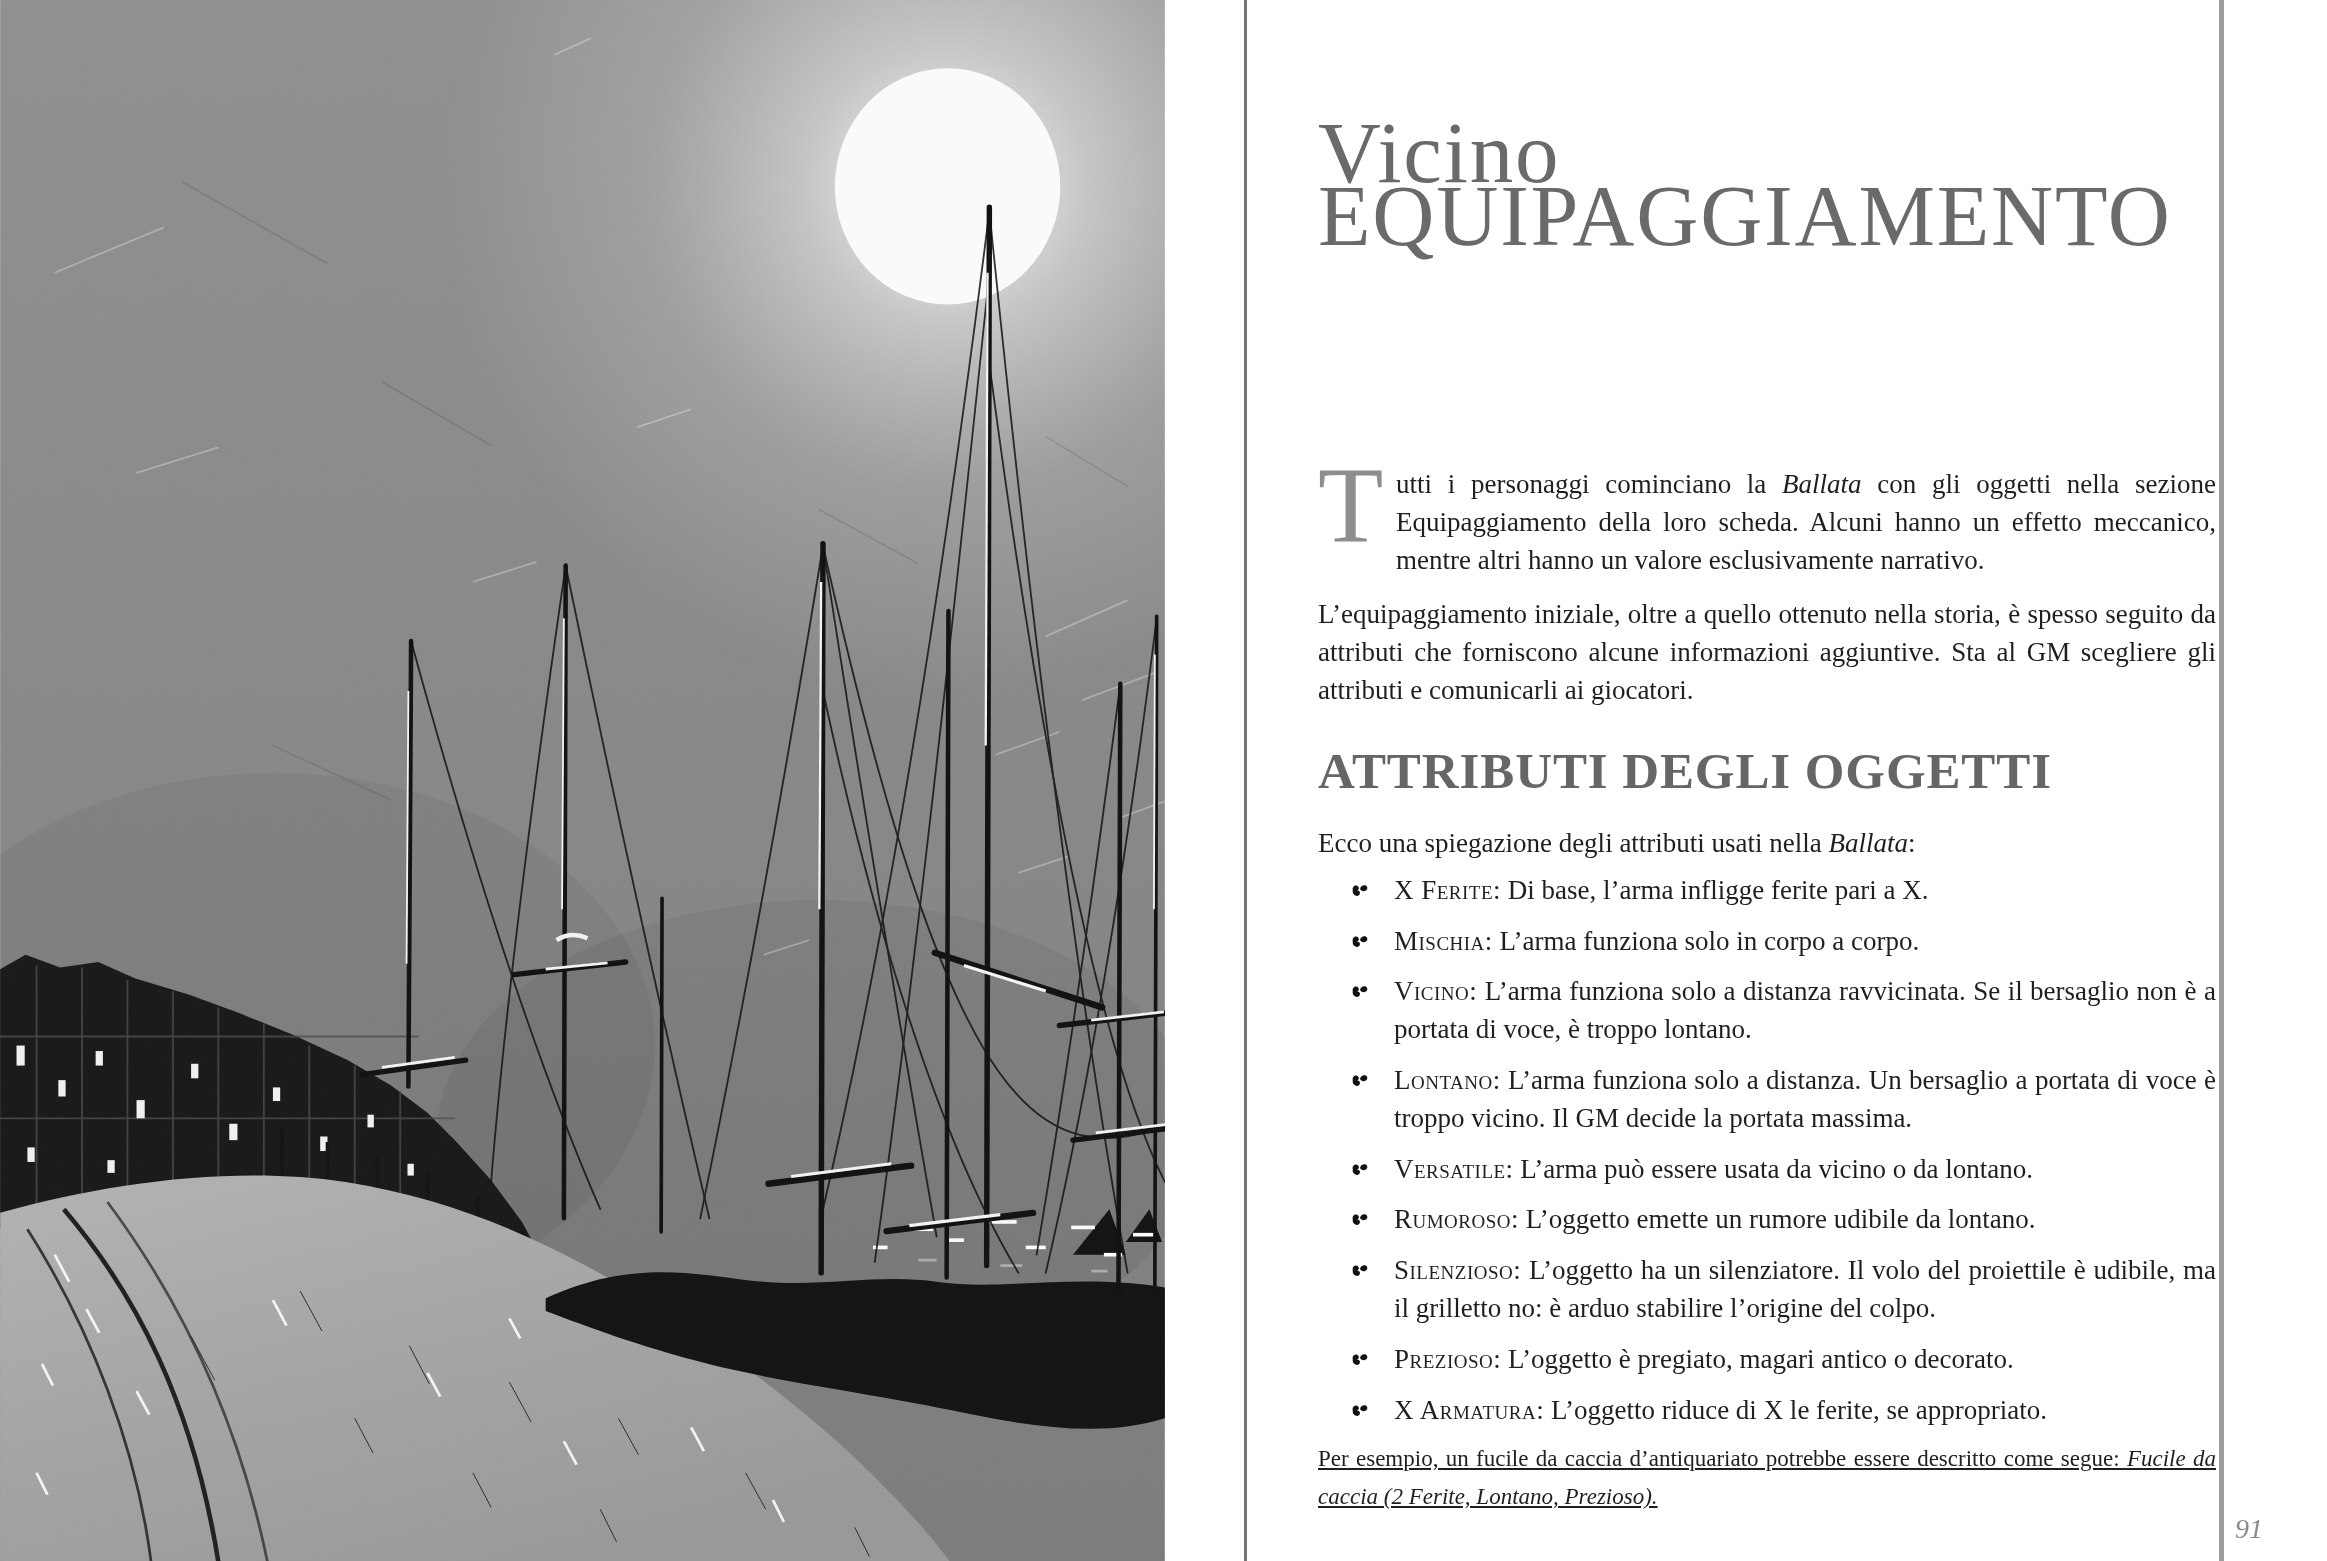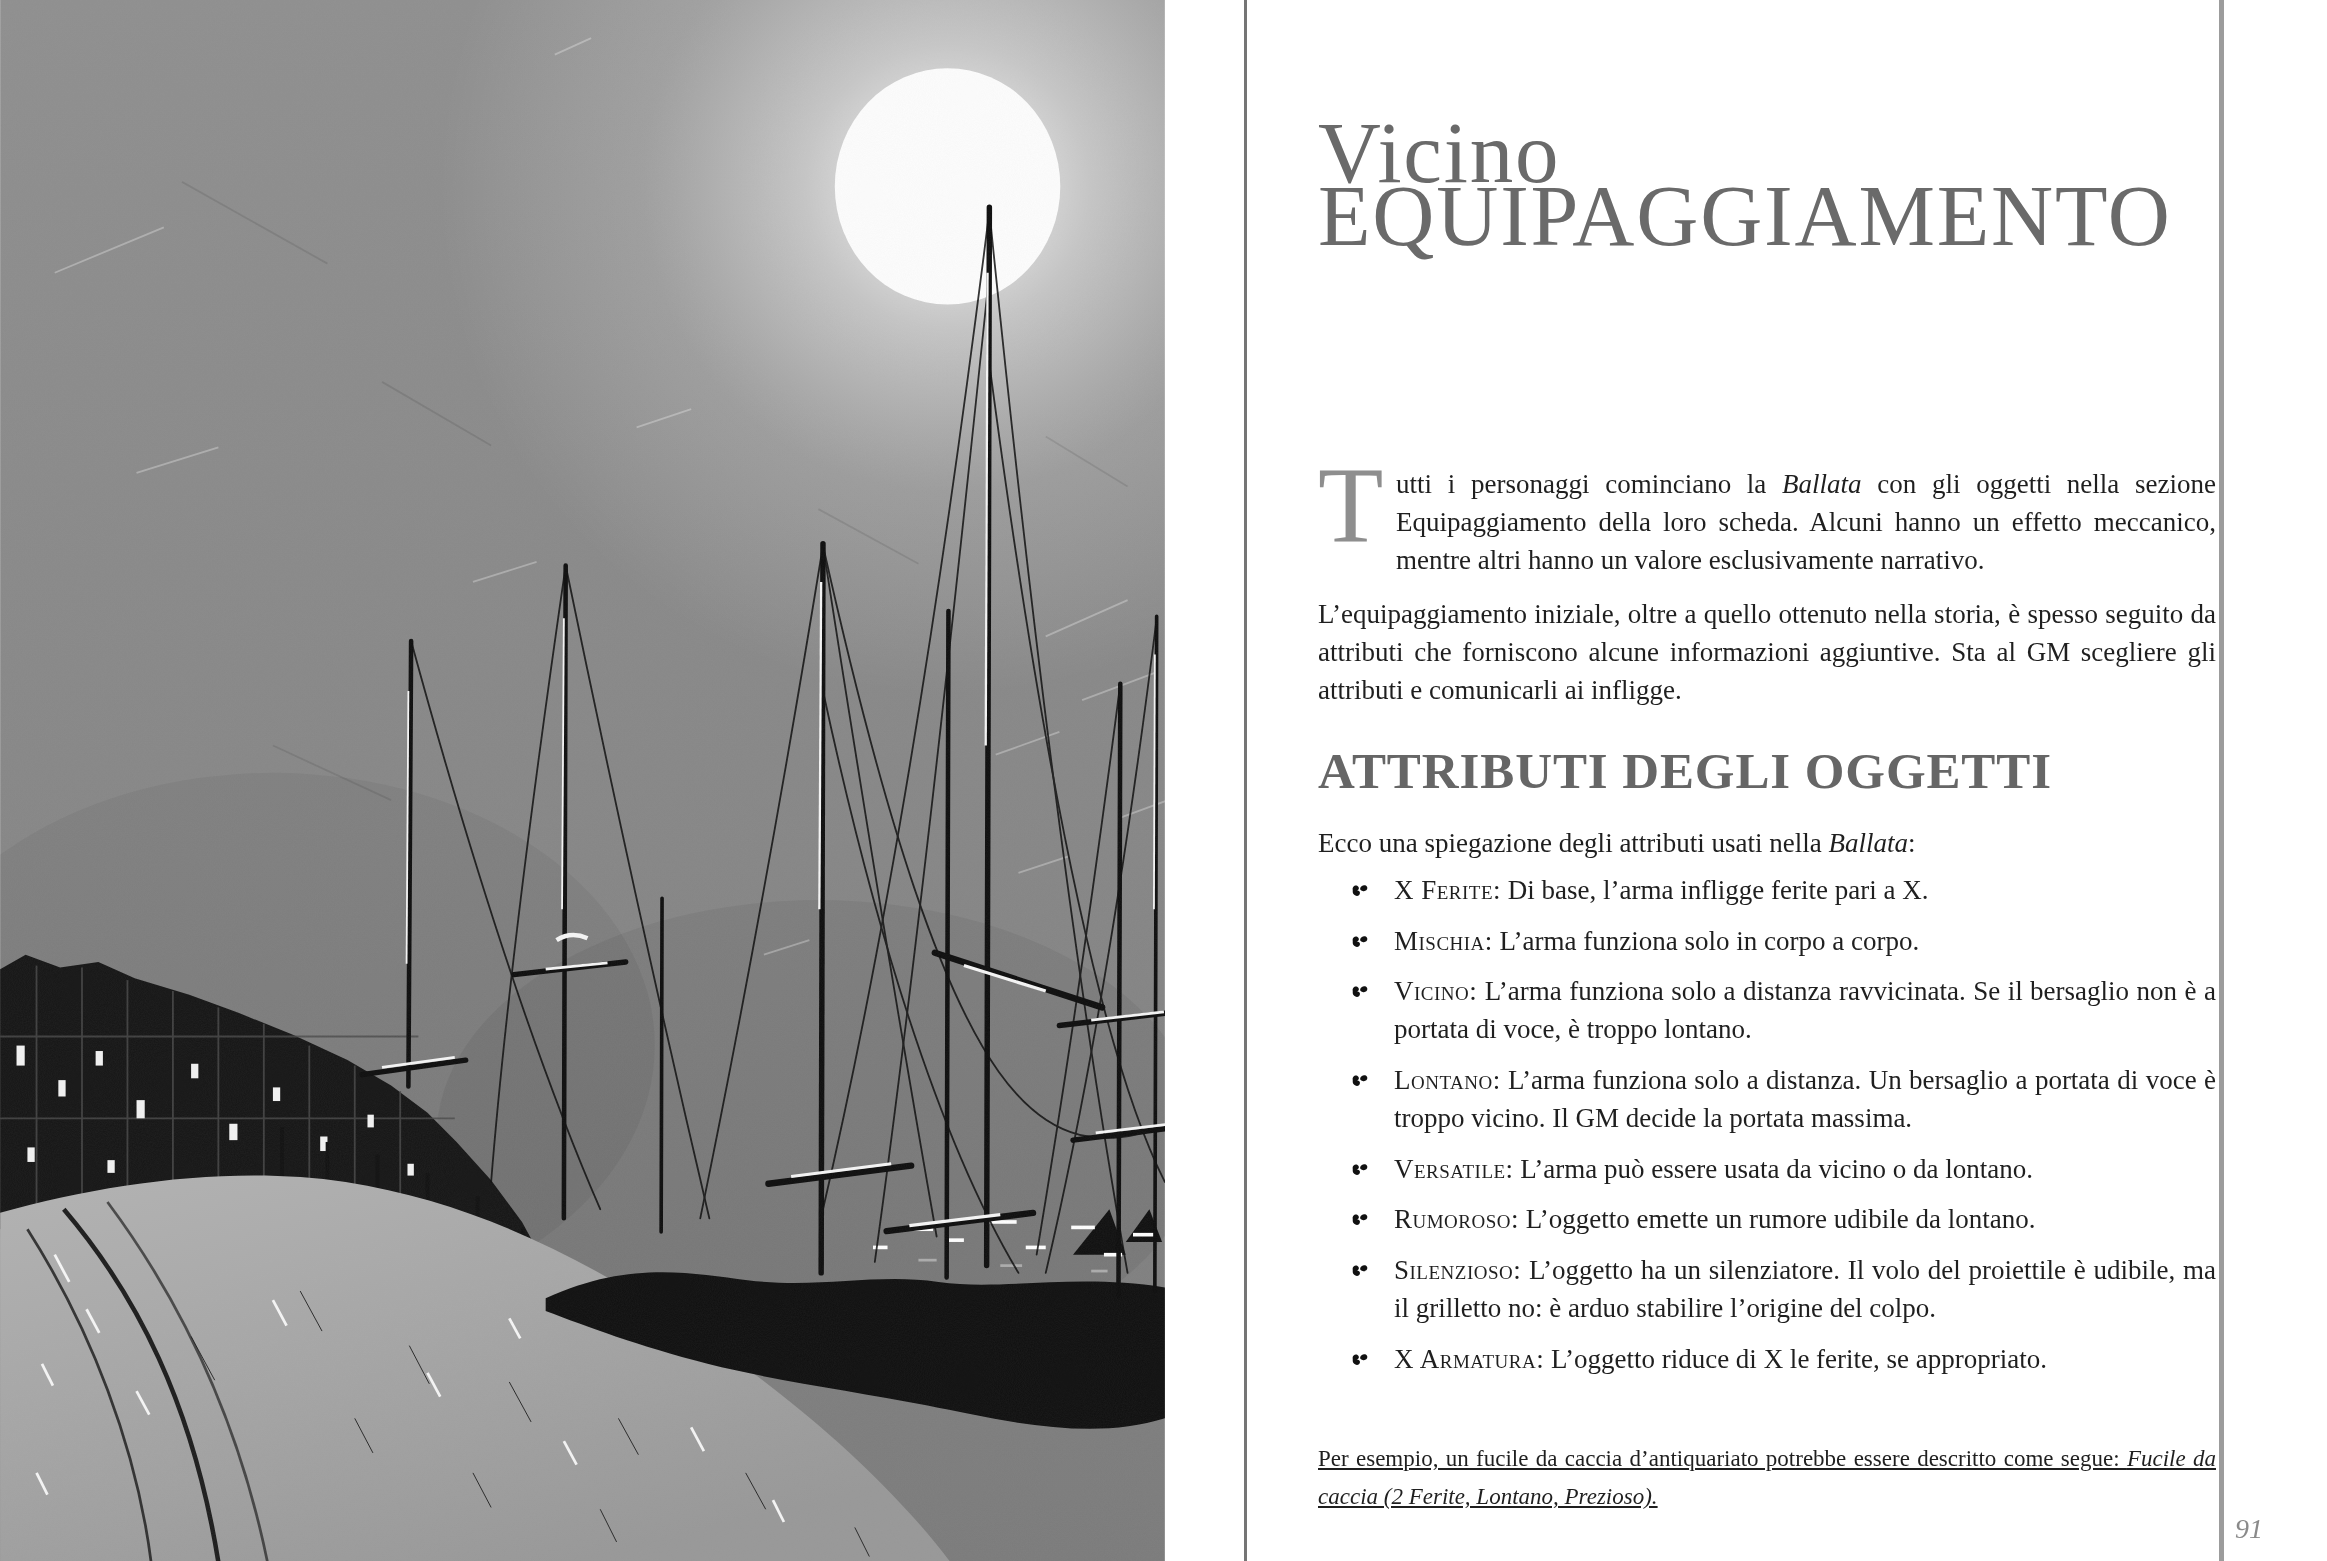--- a/index.html
+++ b/index.html
@@ -250,21 +250,21 @@
   <div class="gutter-rule"></div>
   <div class="margin-rule"></div>
 
   <div class="text-col">
 
     <div class="chapter-label">Vicino</div>
     <h1 class="chapter-title">EQUIPAGGIAMENTO</h1>
 
     <p class="body-par par1"><span class="dropcap">T</span><span>utti i personaggi cominciano la </span><span class="it">Ballata</span><span> con gli oggetti nella sezione Equipaggiamento della loro scheda. Alcuni hanno un effetto meccanico, mentre altri hanno un valore esclusivamente narrativo.</span></p>
 
-    <p class="body-par par2">L’equipaggiamento iniziale, oltre a quello ottenuto nella storia, è spesso seguito da attributi che forniscono alcune informazioni aggiuntive. Sta al GM scegliere gli attributi e comunicarli ai infligge.</p>
+    <p class="body-par par2">L’equipaggiamento iniziale, oltre a quello ottenuto nella storia, è spesso seguito da attributi che forniscono alcune informazioni aggiuntive. Sta al GM scegliere gli attributi e comunicarli ai giocatori.</p>
 
     <h2 class="section-heading">ATTRIBUTI DEGLI OGGETTI</h2>
 
     <p class="body-par lead-line"><span>Ecco una spiegazione degli attributi usati nella </span><span class="it">Ballata</span><span>:</span></p>
 
     <ul class="attr-list">
       <li>
         <svg class="bullet-glyph" viewBox="0 0 20 16">
             <path fill="#111" d="M2,8 C1,4 6,1 8.5,4.5 C10,6.5 8.5,8.5 6.5,9 C10,9 11.5,11.5 9.5,14 C7,16.5 2.5,14.5 2,11 Z"></path>
             <path fill="#111" d="M10.5,7 C11,3 16.5,1.5 18.5,4.5 C20,7.5 17,10.5 13.5,9.5 C12,9 11,8 10.5,7 Z"></path>
@@ -311,20 +311,27 @@
             <path fill="#111" d="M2,8 C1,4 6,1 8.5,4.5 C10,6.5 8.5,8.5 6.5,9 C10,9 11.5,11.5 9.5,14 C7,16.5 2.5,14.5 2,11 Z"></path>
             <path fill="#111" d="M10.5,7 C11,3 16.5,1.5 18.5,4.5 C20,7.5 17,10.5 13.5,9.5 C12,9 11,8 10.5,7 Z"></path>
           </svg>
         <span class="attr-term">Silenzioso:</span><span> L’oggetto ha un silenziatore. Il volo del proiettile è udibile, ma il grilletto no: è arduo stabilire l’origine del colpo.</span>
       </li>
       <li>
         <svg class="bullet-glyph" viewBox="0 0 20 16">
             <path fill="#111" d="M2,8 C1,4 6,1 8.5,4.5 C10,6.5 8.5,8.5 6.5,9 C10,9 11.5,11.5 9.5,14 C7,16.5 2.5,14.5 2,11 Z"></path>
             <path fill="#111" d="M10.5,7 C11,3 16.5,1.5 18.5,4.5 C20,7.5 17,10.5 13.5,9.5 C12,9 11,8 10.5,7 Z"></path>
           </svg>
+        <span class="attr-term">Prezioso:</span><span> L’oggetto è pregiato, magari antico o decorato.</span>
+      </li>
+      <li>
+        <svg class="bullet-glyph" viewBox="0 0 20 16">
+            <path fill="#111" d="M2,8 C1,4 6,1 8.5,4.5 C10,6.5 8.5,8.5 6.5,9 C10,9 11.5,11.5 9.5,14 C7,16.5 2.5,14.5 2,11 Z"></path>
+            <path fill="#111" d="M10.5,7 C11,3 16.5,1.5 18.5,4.5 C20,7.5 17,10.5 13.5,9.5 C12,9 11,8 10.5,7 Z"></path>
+          </svg>
         <span class="attr-term">X Armatura:</span><span> L’oggetto riduce di X le ferite, se appropriato.</span>
       </li>
     </ul>
 
     <p class="body-par example-par"><span>Per esempio, un fucile da caccia d’antiquariato potrebbe essere descritto come segue: </span><span class="it">Fucile da caccia (2 Ferite, Lontano, Prezioso).</span></p>
 
   </div>
 
   <div class="page-number">91</div>
 

